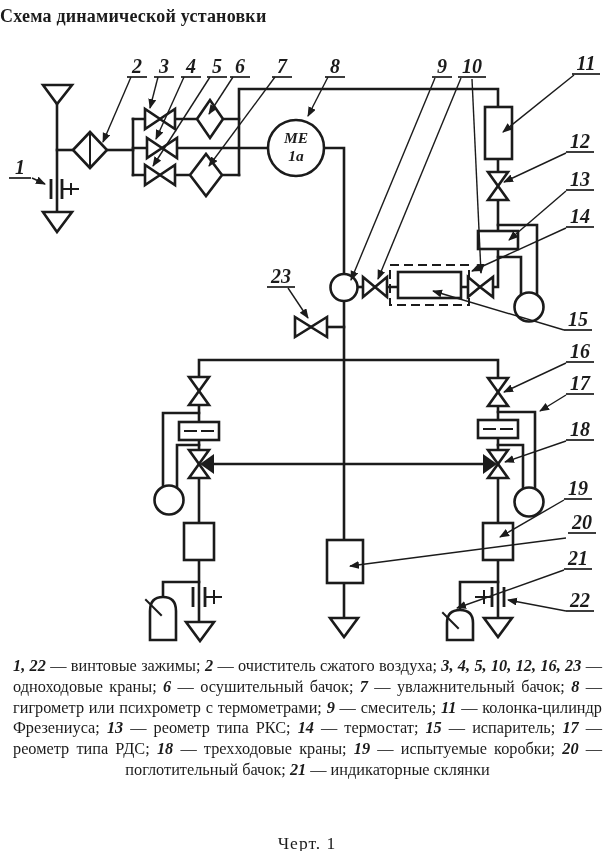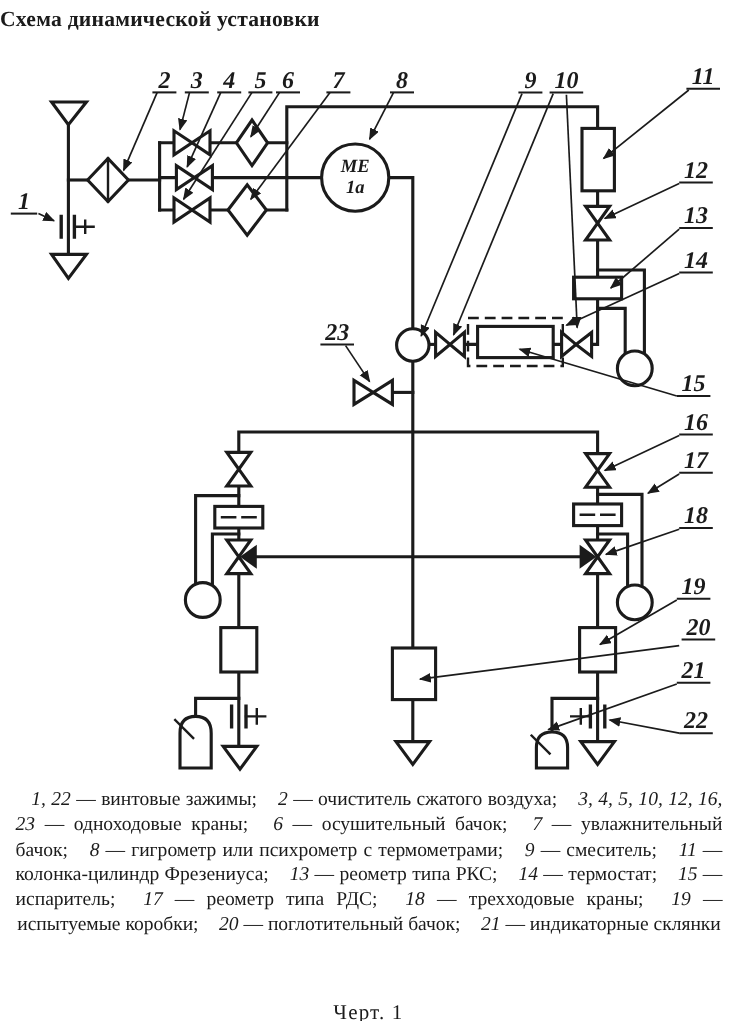--- a/index.html
+++ b/index.html
@@ -20,21 +20,21 @@
   .t{fill:none;stroke:#1b1b1b;stroke-width:1.4;}
   .u{stroke:#1b1b1b;stroke-width:1.7;}
   .w2{stroke-width:2;}
   .w28{stroke:#1b1b1b;stroke-width:2.8;fill:none;}
   .lbl{font:italic 600 20px "Liberation Serif","DejaVu Serif",serif;fill:#1b1b1b;}
   .me{font:italic 600 15.5px "Liberation Serif","DejaVu Serif",serif;fill:#1b1b1b;}
   .legend{
     position:absolute;top:656px;left:13px;width:589px;margin:0;
     font-size:16.3px;line-height:20.8px;text-align:justify;text-align-last:center;
   }
-  .legend i{font-style:italic;font-weight:400;margin-left:13px;}
+  .legend i{font-style:italic;font-weight:700;}
   .caption{
     position:absolute;top:812px;left:0;width:614px;text-align:center;
     font-size:17.5px;letter-spacing:1px;margin-top:21px;
   }
 </style>
 </head>
 <body>
 
 <div class="title">Схема динамической установки</div>
 

